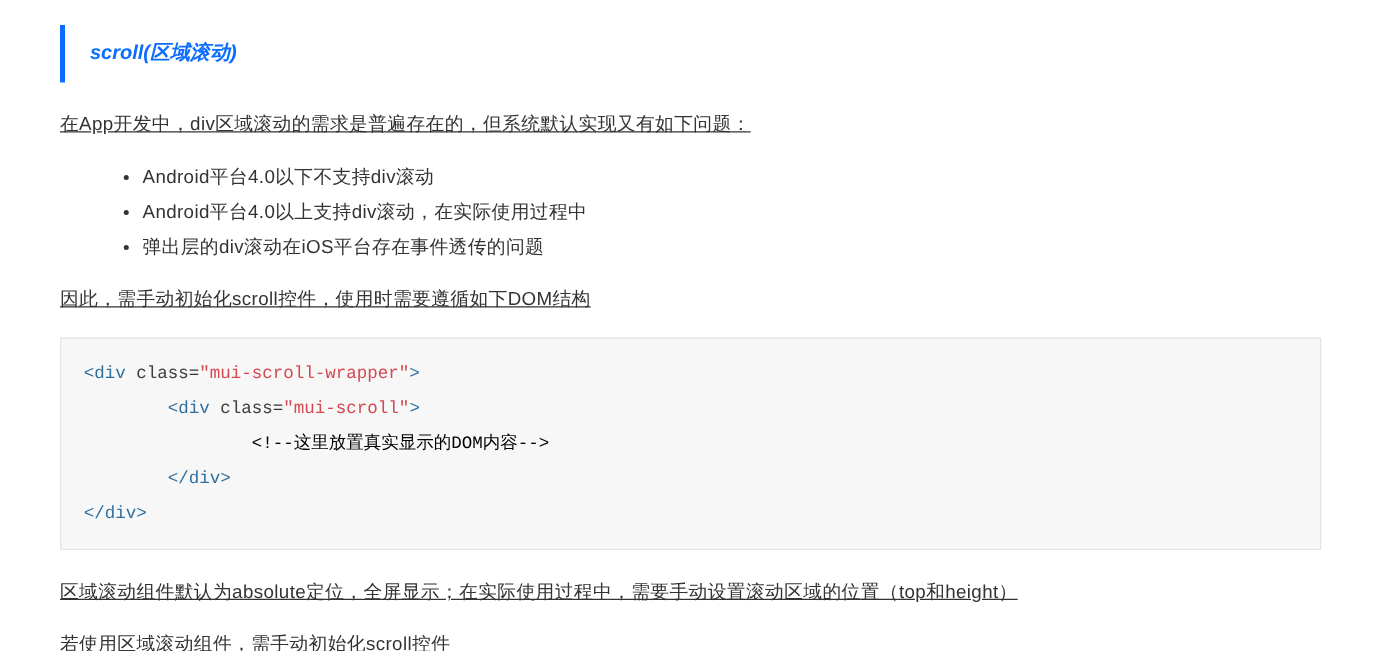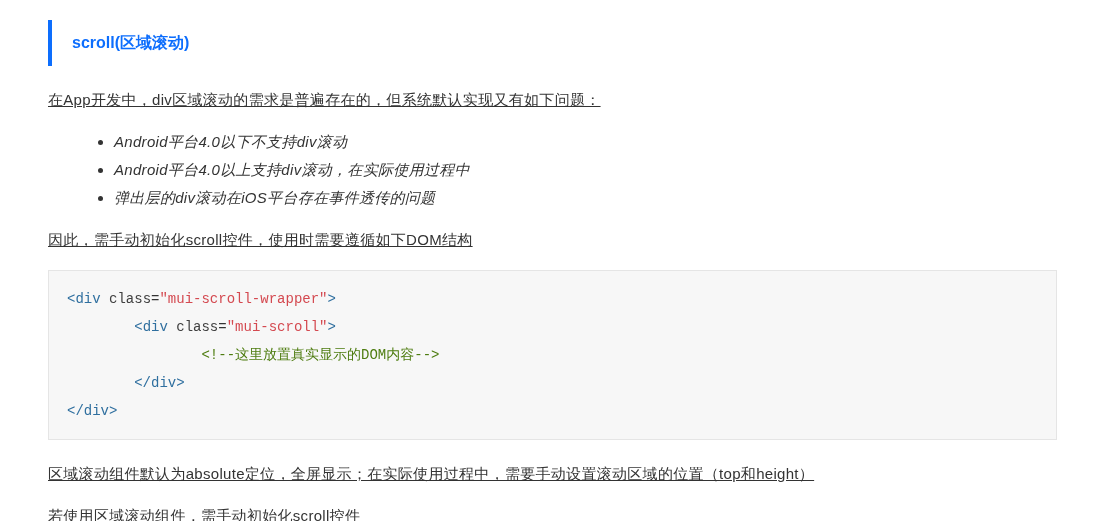--- a/index.html
+++ b/index.html
@@ -13,57 +13,57 @@
       line-height: 1.6;
       color: #333;
       background: #fff;
       padding: 20px 48px;
       width: 1105px;
     }
     .heading-block {
       border-left: 4px solid #0d6efd;
       padding: 10px 20px;
       margin-bottom: 22px;
+      font-style: italic;
     }
     .heading-block .title {
       color: #0d6efd;
       font-weight: bold;
       font-size: 16px;
     }
     .para {
       color: #333;
       margin-bottom: 18px;
       letter-spacing: 0.3px;
       text-decoration: underline;
     }
     ul.bullets {
       margin: 0 0 18px 66px;
       list-style: disc;
     }
     ul.bullets li {
       color: #333;
       margin-bottom: 4px;
       letter-spacing: 0.3px;
-      font-style: italic;
     }
     .code-block {
       background: #f7f7f7;
       border: 1px solid #e5e5e5;
       padding: 14px 18px;
       margin: 10px 0 22px 0;
       font-family: Consolas, "Courier New", monospace;
       font-size: 14px;
       line-height: 2.0;
       color: #333;
       white-space: pre;
     }
     .code-block .tag { color: #2f6f9f; }
     .code-block .attr-name { color: #404040; }
     .code-block .attr-value { color: #d44950; }
-    .code-block .comment { color: #4d7c0f; }
+    .code-block .comment { color: #000000; }
   </style>
 </head>
 <body>
 
 <div class="heading-block">
   <span class="title">scroll(区域滚动)</span>
 </div>
 
 <p class="para">在App开发中，div区域滚动的需求是普遍存在的，但系统默认实现又有如下问题：</p>
 

